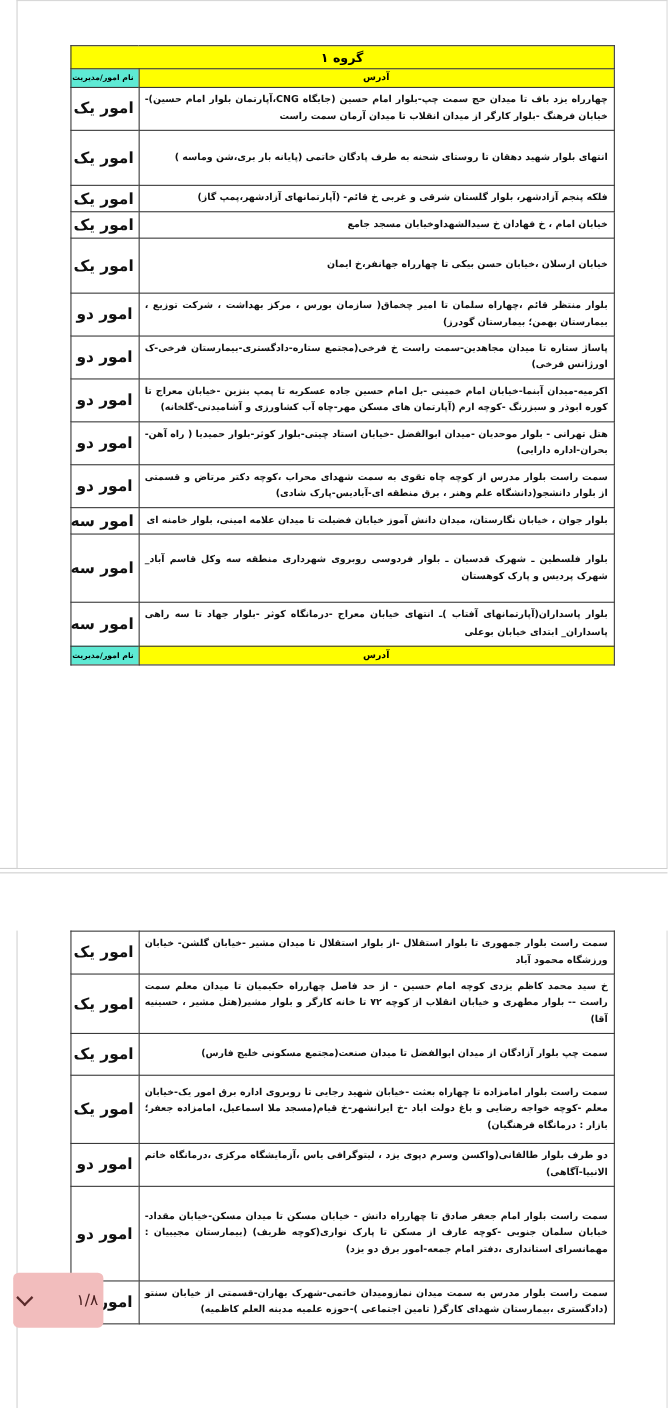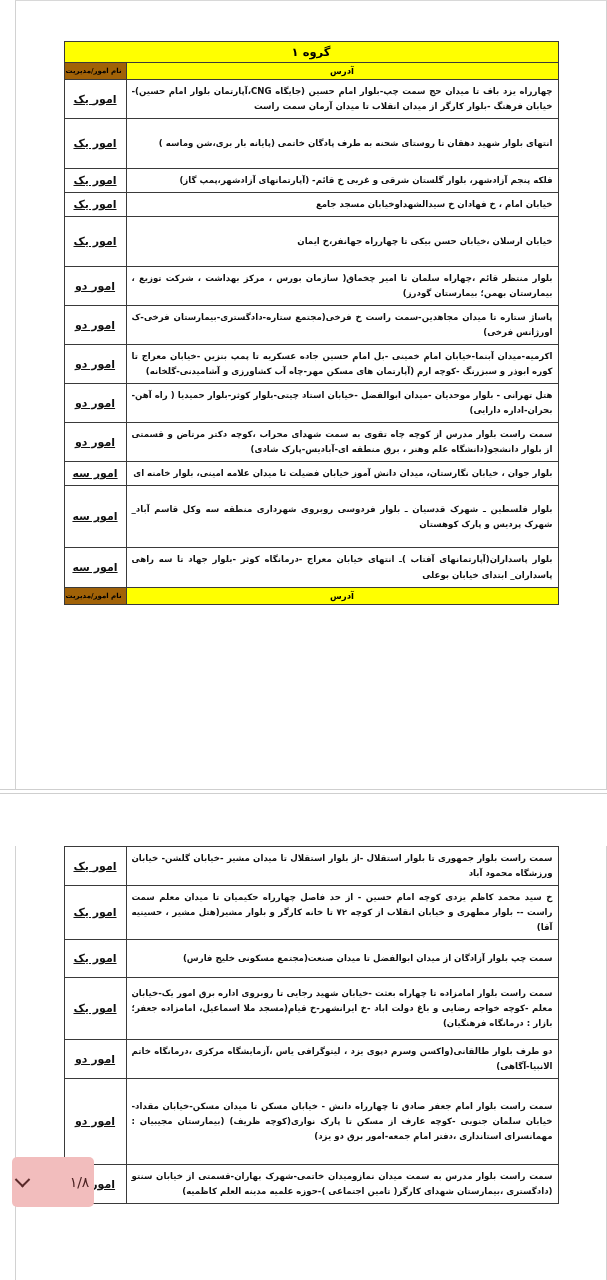--- a/index.html
+++ b/index.html
@@ -66,45 +66,44 @@
   }
   .col-head-addr {
     background: #ffff00;
     text-align: center;
     font-weight: bold;
     font-size: 8.5px;
     color: #000;
     height: 15px;
   }
   .col-head-name {
-    background: #a16207;
+    background: #5eead4;
     text-align: left;
     font-weight: bold;
     font-size: 7px;
     color: #000;
     height: 15px;
     white-space: nowrap;
   }
   td.addr {
     font-size: 8.6px;
     line-height: 1.75;
     text-align: justify;
     text-align-last: right;
     color: #111;
     font-weight: bold;
     padding: 4px 5px;
     margin-left: 48px;
   }
   td.name {
-    font-size: 11px;
+    font-size: 14px;
     text-align: center;
     color: #111;
     font-weight: bold;
     white-space: nowrap;
-    text-decoration: underline;
   }
   tr.h-tall td { height: 50px; }
   tr.h-mid  td { height: 38px; }
   tr.h-sm   td { height: 22px; }
   tr.h-xl   td { height: 62px; }
   tr.h-xxl  td { height: 86px; }
 
   
   .page-badge {
     position: absolute;

